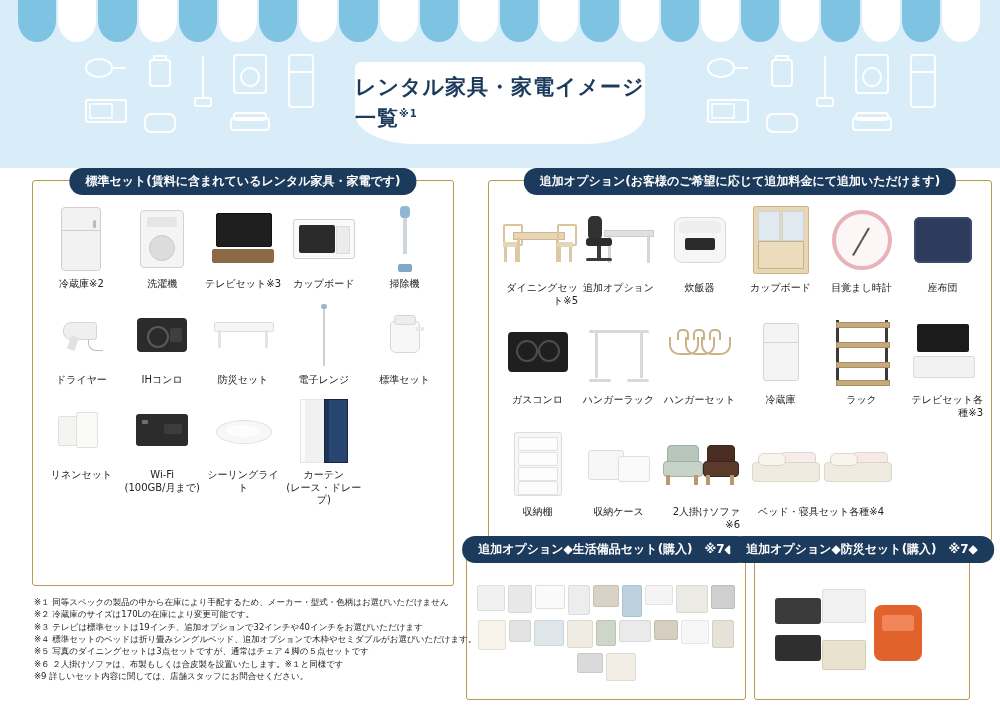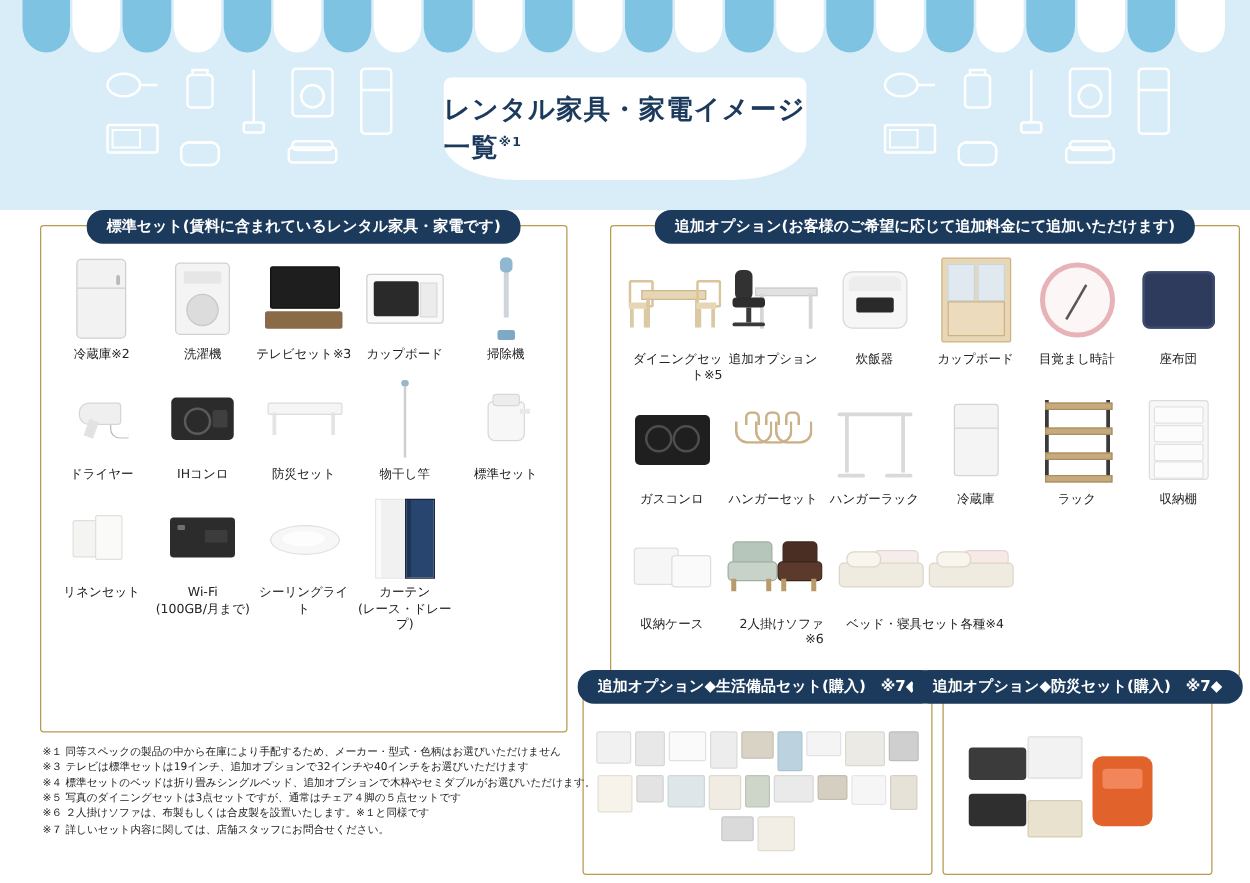--- a/index.html
+++ b/index.html
@@ -462,21 +462,21 @@
     </div>
 
 
     <div class="cell">
       <div class="thumb">
           <div class="obj pole">
             <div class="bar"></div>
             <div class="cap1"></div>
           </div>
         </div>
-      <div class="cap">物干し竿</div>
+      <div class="cap">電子レンジ</div>
     </div>
 
     <div class="cell">
       <div class="thumb">
           <div class="obj kettle">
             <div class="b"></div>
             <div class="lid"></div>
             <div class="sp"></div>
           </div>
         </div>
@@ -613,66 +613,75 @@
           <div class="obj gas">
             <div class="r1"></div>
             <div class="r2"></div>
           </div>
         </div>
       <div class="cap">ガスコンロ</div>
     </div>
 
     <div class="cell">
       <div class="thumb">
+          <div class="obj rack">
+            <div class="bar"></div>
+            <div class="p1"></div>
+            <div class="p2"></div>
+            <div class="ft" style="left:0"></div>
+            <div class="ft" style="right:0"></div>
+          </div>
+        </div>
+      <div class="cap">ハンガーラック</div>
+    </div>
+
+    <div class="cell">
+      <div class="thumb">
         <div class="obj hangers">
           <div class="hk" style="left:8px"></div>
             <div class="hg" style="left:0"></div>
           <div class="hk" style="left:24px"></div>
             <div class="hg" style="left:16px"></div>
           <div class="hk" style="left:40px"></div>
             <div class="hg" style="left:32px"></div>
         </div>
       </div>
       <div class="cap">ハンガーセット</div>
     </div>
 
     <div class="cell">
       <div class="thumb">
-          <div class="obj rack">
-            <div class="bar"></div>
-            <div class="p1"></div>
-            <div class="p2"></div>
-            <div class="ft" style="left:0"></div>
-            <div class="ft" style="right:0"></div>
-          </div>
-        </div>
-      <div class="cap">ハンガーラック</div>
-    </div>
-
-    <div class="cell">
-      <div class="thumb">
           <div class="obj fridge2"></div>
         </div>
       <div class="cap">冷蔵庫</div>
     </div>
 
     <div class="cell">
       <div class="thumb">
         <div class="obj shelf">
           <div class="fr" style="left:0"></div>
             <div class="fr" style="right:0"></div>
           <div class="sh" style="top:2px"></div>
             <div class="sh" style="top:22px"></div>
             <div class="sh" style="top:42px"></div>
             <div class="sh" style="top:60px"></div>
         </div>
       </div>
       <div class="cap">ラック</div>
     </div>
 
+    <div class="cell">
+      <div class="thumb">
+          <div class="obj tvrack">
+            <div class="sc"></div>
+            <div class="bx"></div>
+          </div>
+        </div>
+      <div class="cap">テレビセット各種※3</div>
+    </div>
 
     <div class="cell">
       <div class="thumb">
         <div class="obj drawers">
             <div class="d" style="top:4px"></div>
             <div class="d" style="top:19px"></div>
             <div class="d" style="top:34px"></div>
             <div class="d" style="top:48px"></div>
           </div>
       </div>
@@ -766,18 +775,19 @@
       <span class="sheet2"></span>
       <span class="kit"></span>
       <span class="kit2"></span>
       <span class="pack"></span>
     </div>
   </div>
 </div>
 
 <div id="notes">
   <div>※１ 同等スペックの製品の中から在庫により手配するため、メーカー・型式・色柄はお選びいただけません</div>
+  <div>※２ 冷蔵庫のサイズは170Lの在庫により変更可能です。</div>
   <div>※３ テレビは標準セットは19インチ、追加オプションで32インチや40インチをお選びいただけます</div>
   <div>※４ 標準セットのベッドは折り畳みシングルベッド、追加オプションで木枠やセミダブルがお選びいただけます。</div>
   <div>※５ 写真のダイニングセットは3点セットですが、通常はチェア４脚の５点セットです</div>
   <div>※６ ２人掛けソファは、布製もしくは合皮製を設置いたします。※１と同様です</div>
-  <div>※７ 詳しいセット内容に関しては、店舗スタッフにお問合せください。</div>
+  <div>※9 詳しいセット内容に関しては、店舗スタッフにお問合せください。</div>
 </div>
 
 </body></html>

